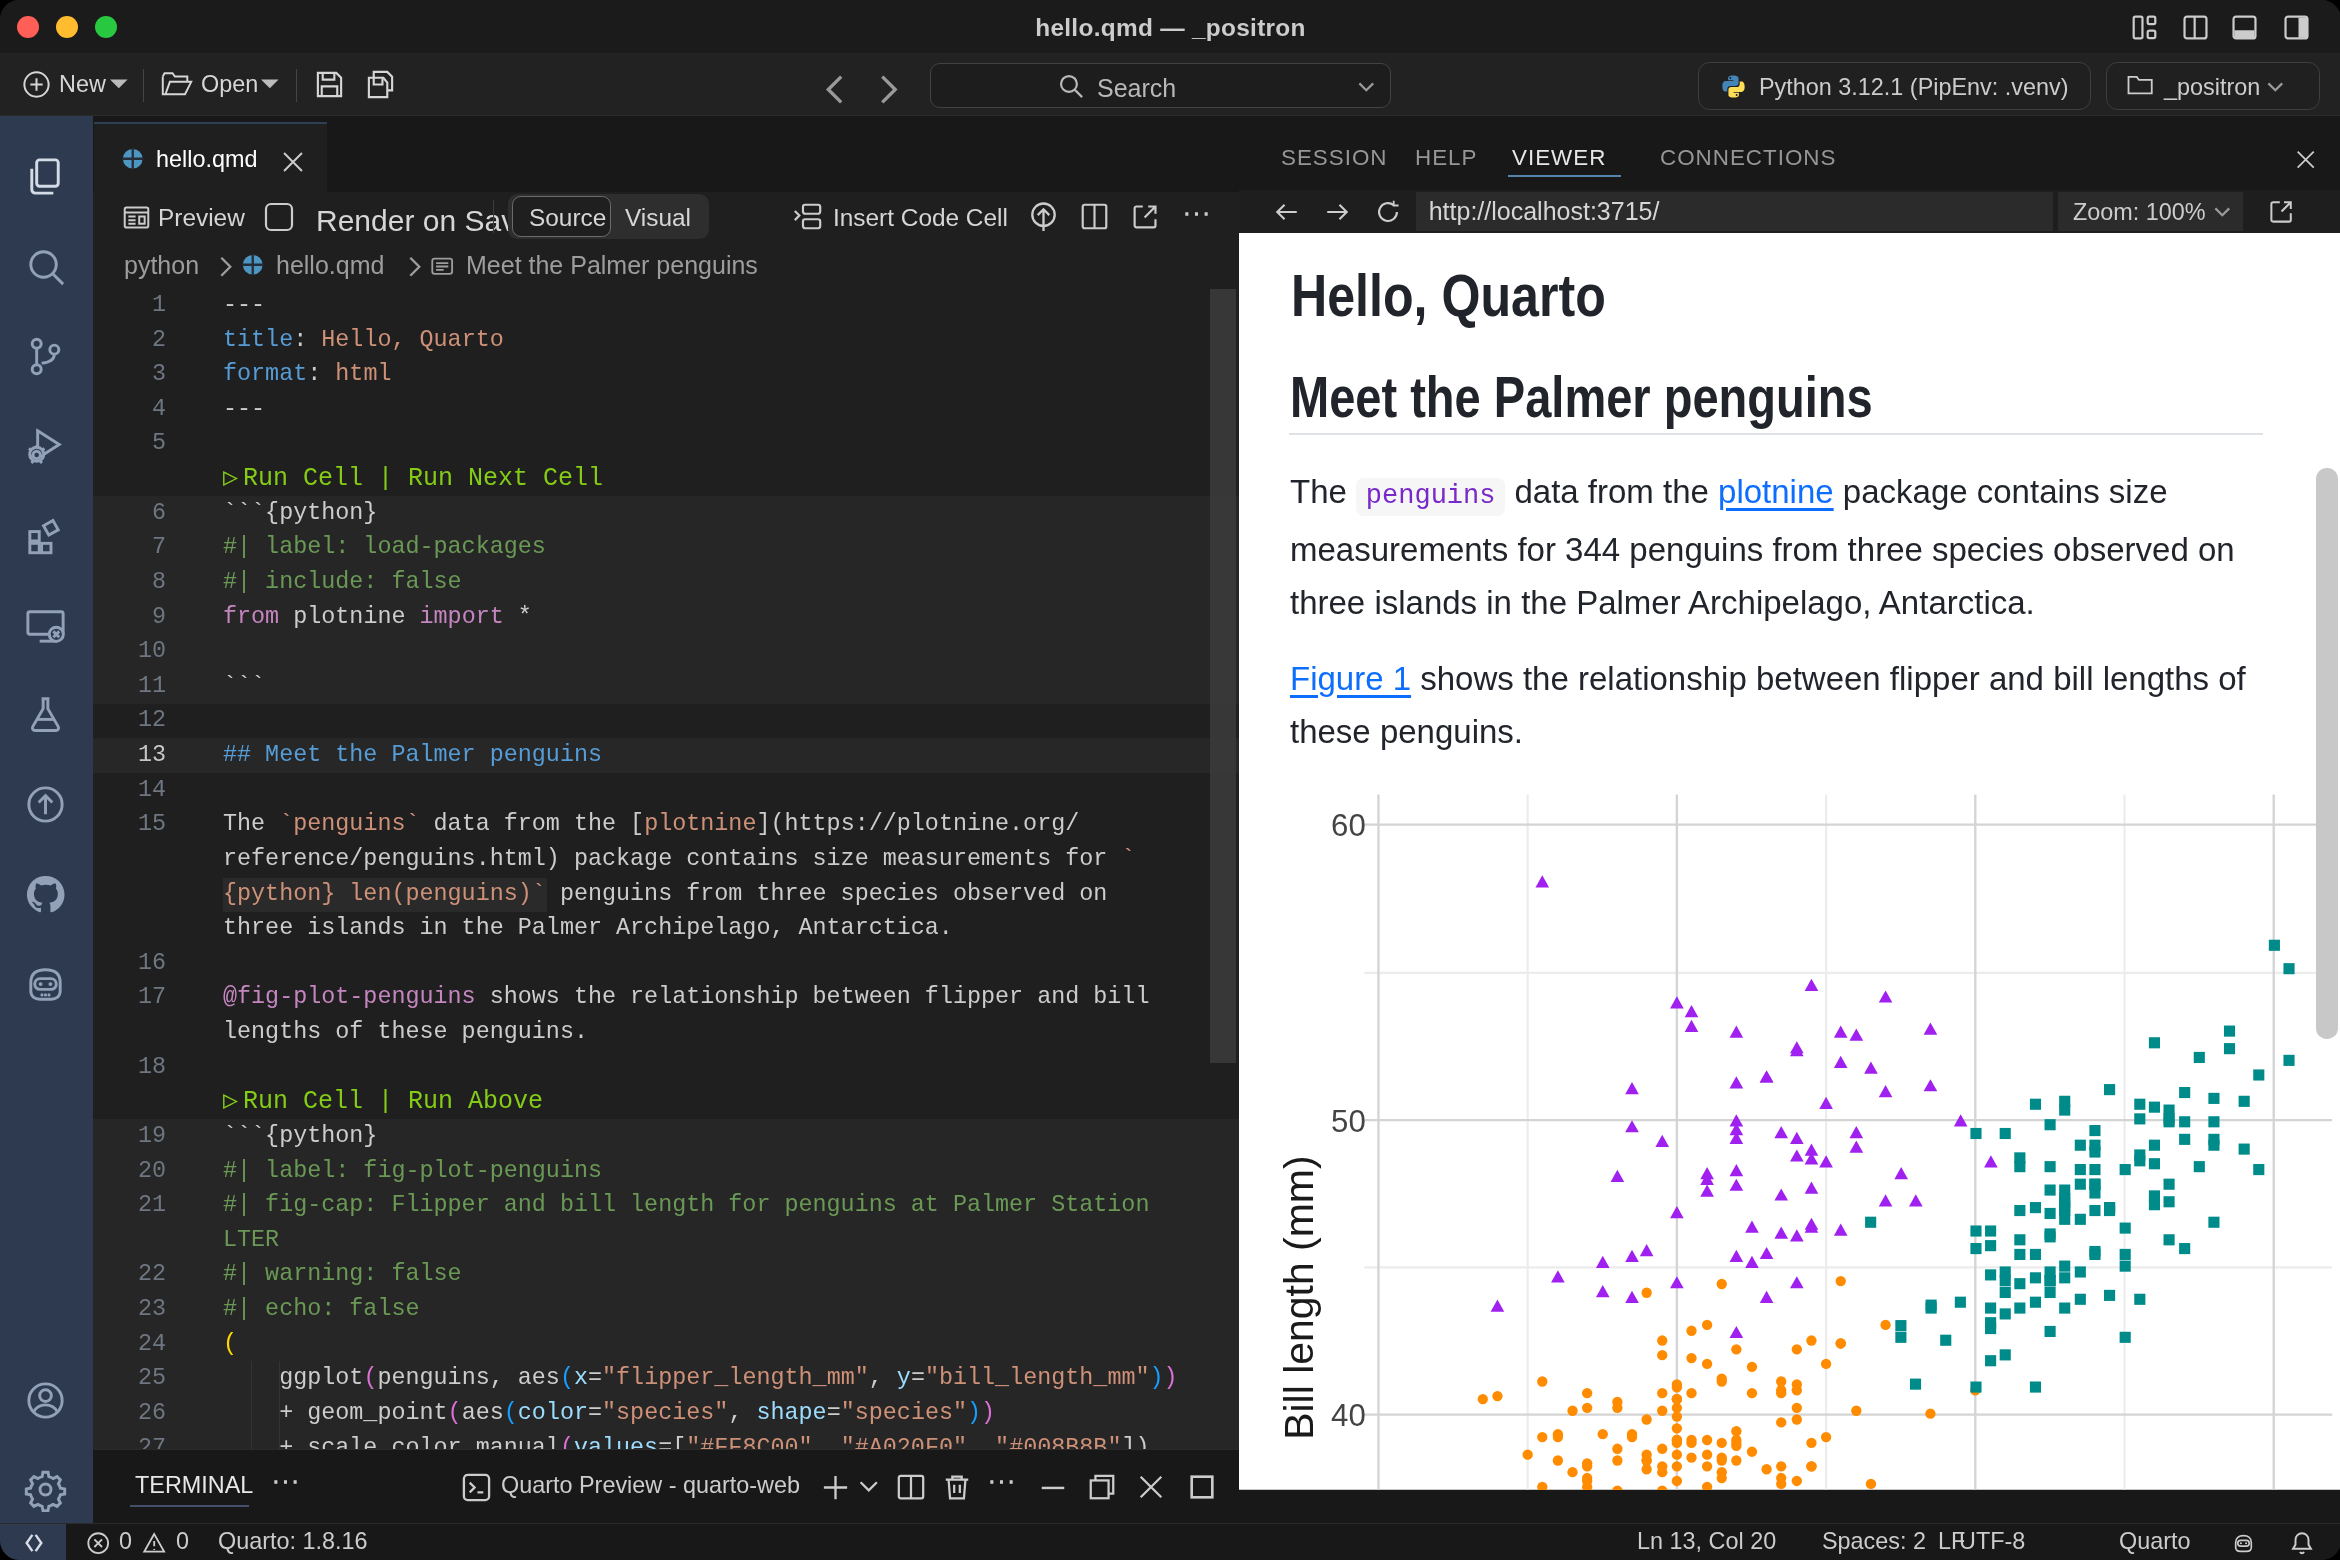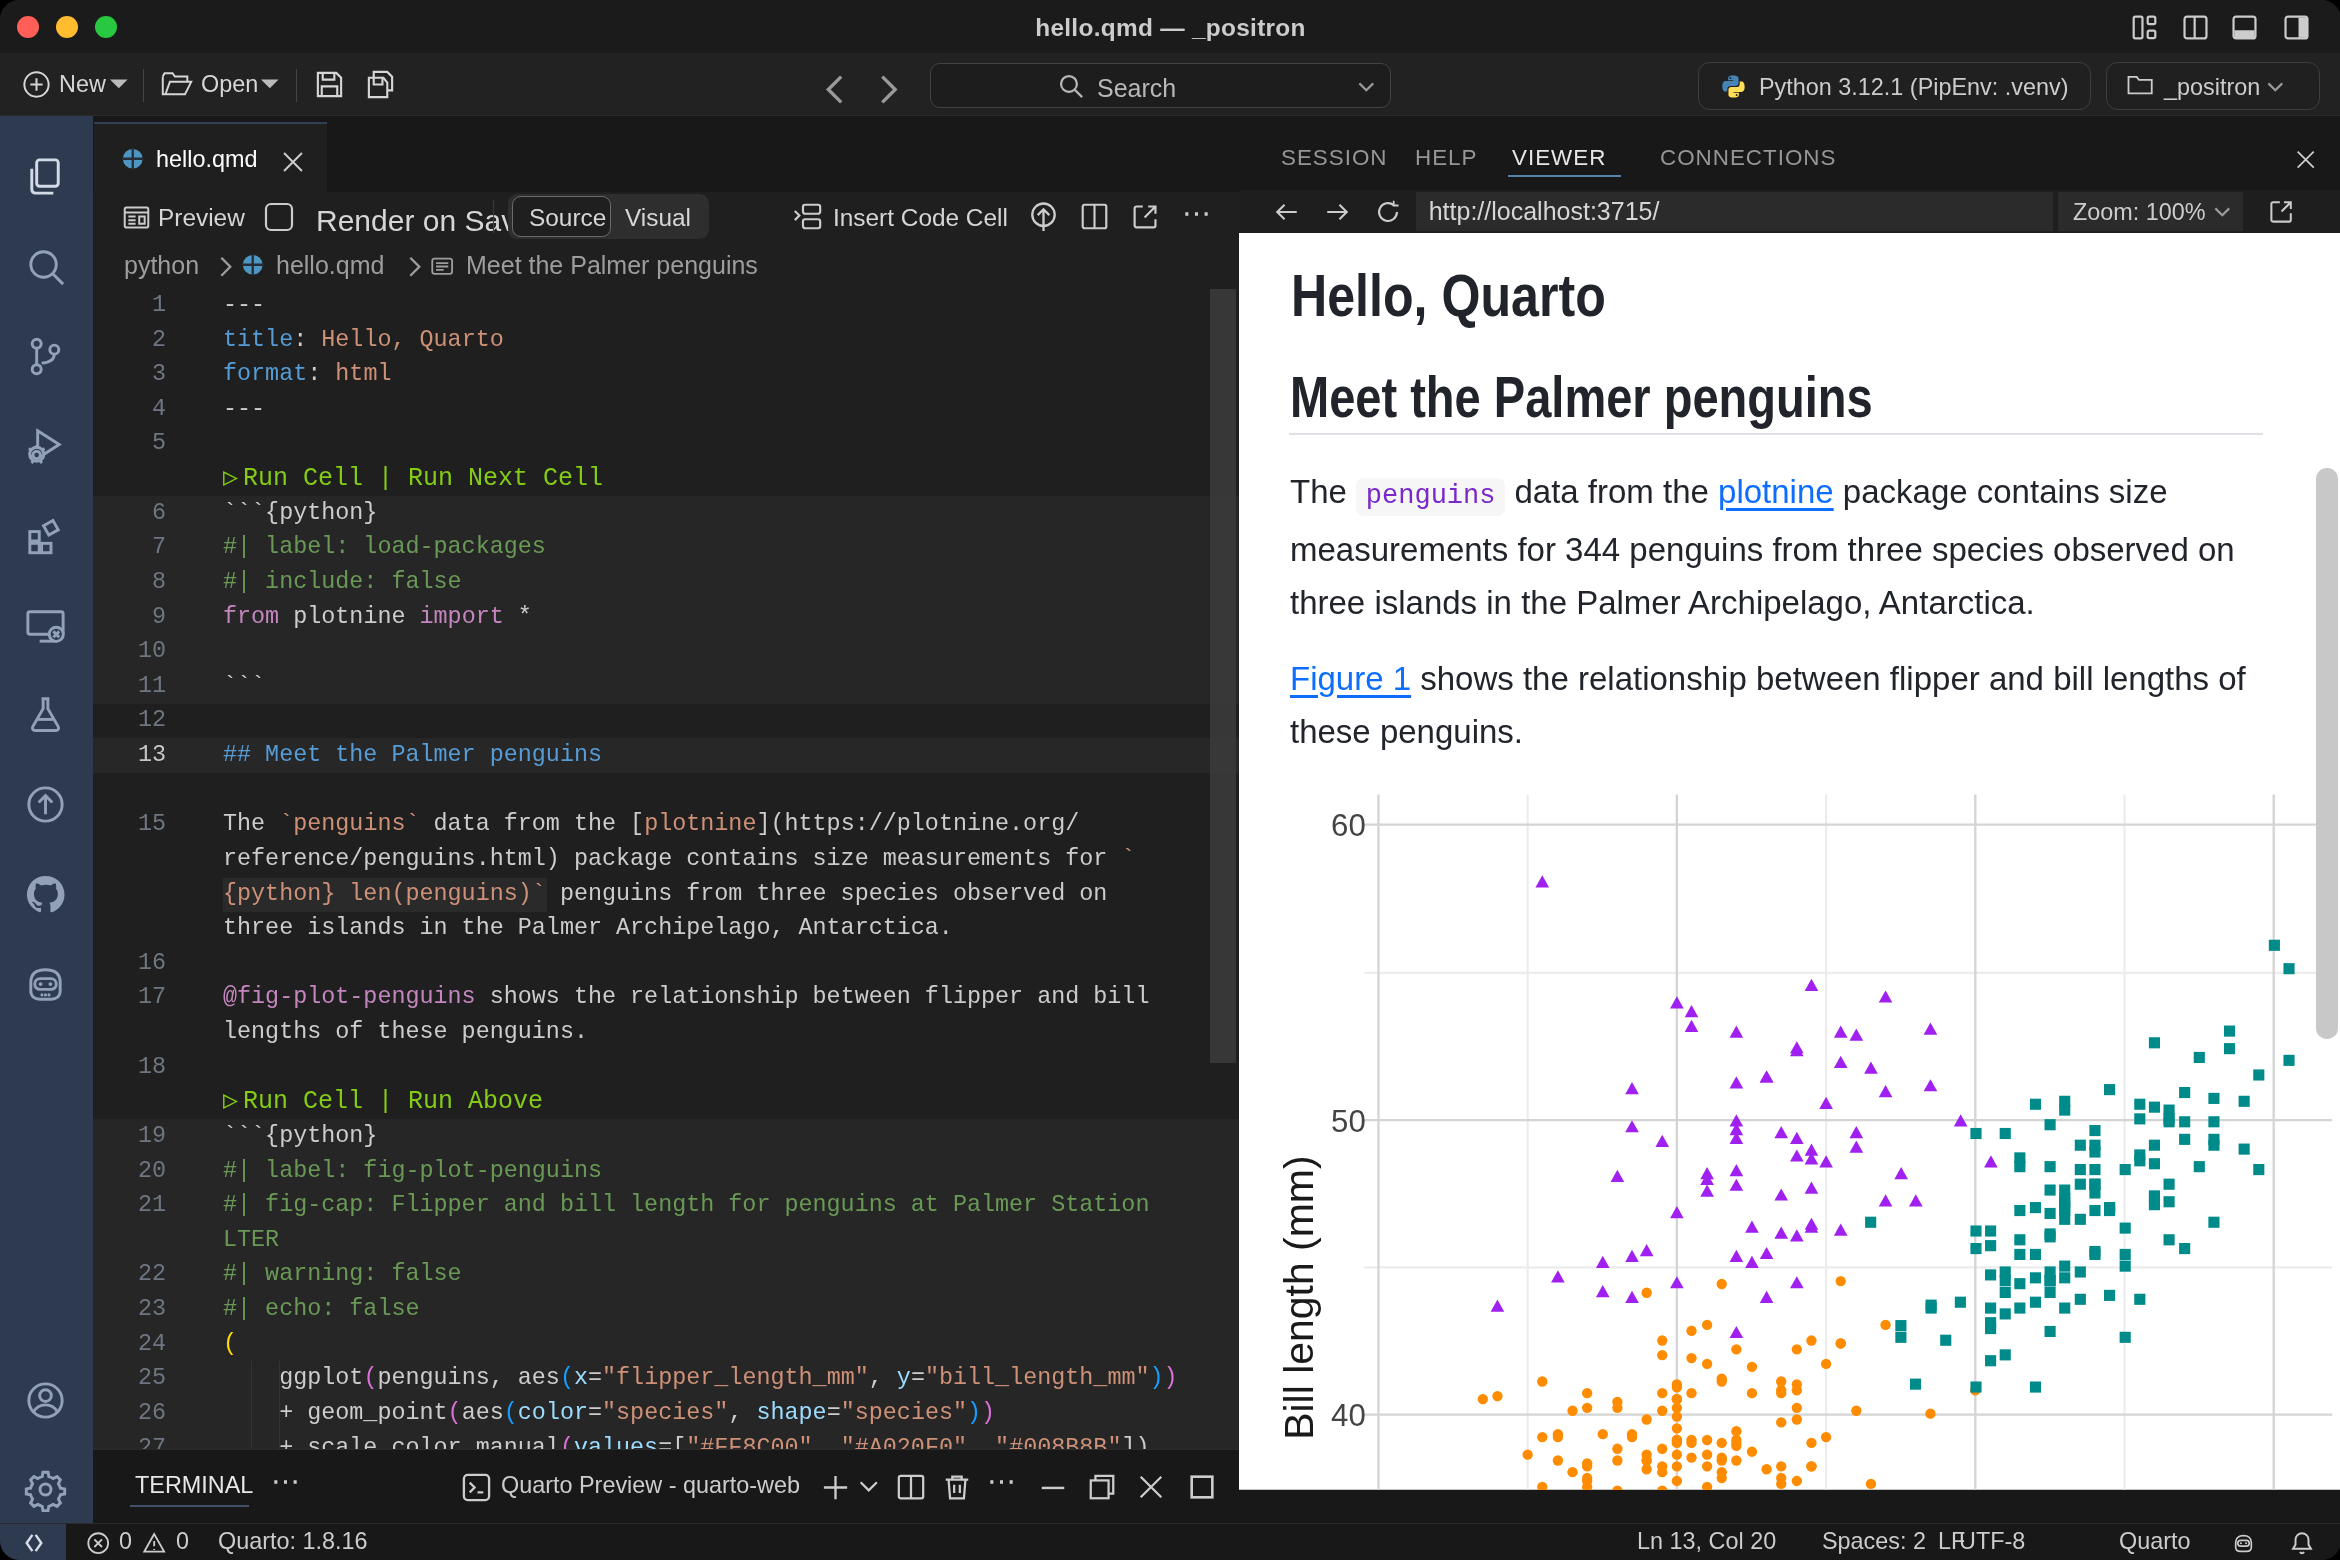--- a/index.html
+++ b/index.html
@@ -312,20 +312,21 @@
 <div class="row" style="top:138px"><span class="num">5</span><span class="txt"></span></div>
 <div class="row" style="top:173px"><span class="txt"><span class="lens">▷ Run Cell | Run Next Cell</span></span></div>
 <div class="row" style="top:208px"><span class="num">6</span><span class="txt"><span class="d">```{python}</span></span></div>
 <div class="row" style="top:242px"><span class="num">7</span><span class="txt"><span class="c">#| label: load-packages</span></span></div>
 <div class="row" style="top:277px"><span class="num">8</span><span class="txt"><span class="c">#| include: false</span></span></div>
 <div class="row" style="top:312px"><span class="num">9</span><span class="txt"><span class="k">from</span><span class="d"> plotnine </span><span class="k">import</span><span class="d"> *</span></span></div>
 <div class="row" style="top:346px"><span class="num">10</span></div>
 <div class="row" style="top:381px"><span class="num">11</span><span class="txt"><span class="d">```</span></span></div>
 <div class="row" style="top:415px"><span class="num">12</span><span class="txt"></span></div>
 <div class="row" style="top:450px"><span class="num"><span style="color:#c6c6c6">13</span></span><span class="txt"><span class="y" style="font-weight:normal">## Meet the Palmer penguins</span></span></div>
+<div class="row" style="top:485px"><span class="num">14</span><span class="txt"></span></div>
 <div class="row" style="top:519px"><span class="num">15</span><span class="txt"><span class="d">The </span><span class="s">`penguins`</span><span class="d"> data from the [</span><span class="s">plotnine</span><span class="d">](</span><span class="d u">https://plotnine.org/</span></span></div>
 <div class="row" style="top:554px"><span class="txt"><span class="d u">reference/penguins.html</span><span class="d">) package contains size measurements for </span><span class="s">`</span></span></div>
 <div class="row" style="top:589px"><span class="txt"><span class="s">{python} len(penguins)`</span><span class="d"> penguins from three species observed on</span></span></div>
 <div class="row" style="top:623px"><span class="txt"><span class="d">three islands in the Palmer Archipelago, Antarctica.</span></span></div>
 <div class="row" style="top:658px"><span class="num">16</span><span class="txt"></span></div>
 <div class="row" style="top:692px"><span class="num">17</span><span class="txt"><span class="k">@fig-plot-penguins</span><span class="d"> shows the relationship between flipper and bill</span></span></div>
 <div class="row" style="top:727px"><span class="txt"><span class="d">lengths of these penguins.</span></span></div>
 <div class="row" style="top:762px"><span class="num">18</span><span class="txt"></span></div>
 <div class="row" style="top:796px"><span class="txt"><span class="lens">▷ Run Cell | Run Above</span></span></div>
 <div class="row" style="top:831px"><span class="num">19</span><span class="txt"><span class="d">```{python}</span></span></div>

